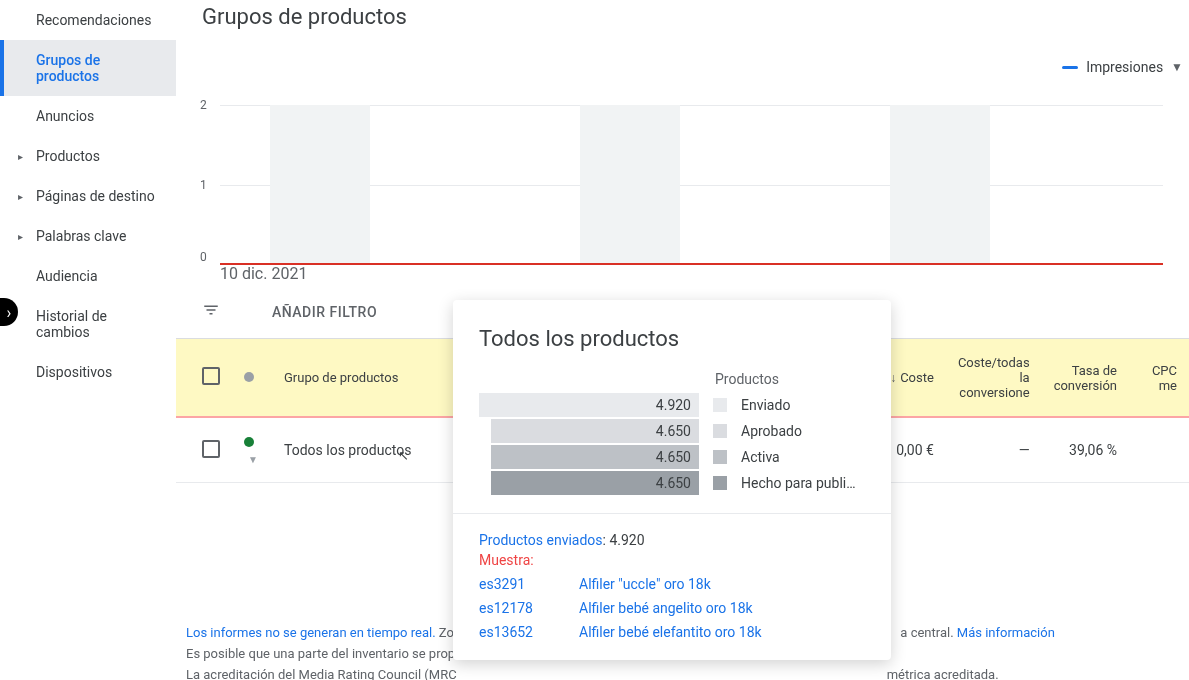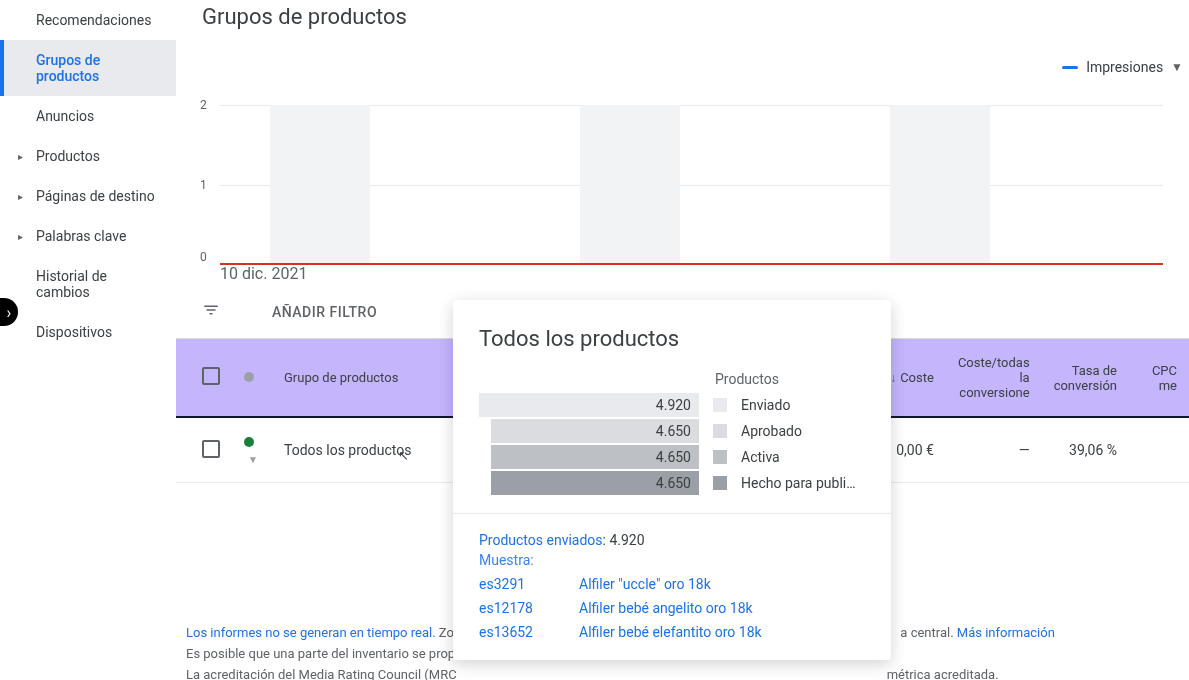--- a/index.html
+++ b/index.html
@@ -33,21 +33,21 @@
     .x-label { position: absolute; left: 10px; bottom: -18px; font-size: 16px; color: #5f6368; }
     
     .grey-block { position: absolute; top: 0; bottom: 2px; background: #f1f3f4; }
 
     .filter-bar { padding: 16px 26px; display: flex; align-items: center; gap: 52px; margin-top: 10px; }
     .filter-icon { color: #5f6368; }
     .filter-text { color: #5f6368; letter-spacing: 0.5px; font-weight: 500; cursor: pointer; }
     
     .table-wrap { border-top: 1px solid #dadce0; overflow: hidden; }
     table { width: 100%; border-collapse: collapse; }
-    th { padding: 16px 12px; font-weight: 400; font-size: 13px; color: #3c4043; text-align: right; border-bottom: 2px solid #0f172a; background: #c4b5fd; }
+    th { padding: 16px 12px; font-weight: 400; font-size: 13px; color: #3c4043; text-align: right; border-bottom: 2px solid #fca5a5; background: #fef9c3; }
     th.left-h { text-align: left; }
     td { padding: 16px 12px; font-size: 14px; text-align: right; border-bottom: 1px solid #e8eaed; }
     td.left-c { text-align: left; }
     .checkbox { width: 18px; height: 18px; border: 2px solid #5f6368; border-radius: 2px; display: inline-block; cursor: pointer; }
     .status-dot { width: 10px; height: 10px; border-radius: 50%; display: inline-block; }
     .dot-grey { background: #9aa0a6; }
     .dot-green { background: #188038; }
     .dd-arrow { color: #9aa0a6; font-size: 10px; margin-left: 4px; }
     th .down-arrow { color: #5f6368; font-size: 12px; margin-right: 4px; }
     .first-col { width: 50px; padding-left: 26px; }
@@ -69,21 +69,21 @@
     .bar4 { background: #9aa0a6; width: 208px; }
     .tt-swatch { width: 14px; height: 14px; }
     .tt-leg-label { font-size: 14px; color: #3c4043; white-space: nowrap; overflow: hidden; text-overflow: ellipsis; }
     .sw1 { background: #e8eaed; }
     .sw2 { background: #dadce0; }
     .sw3 { background: #bdc1c6; }
     .sw4 { background: #9aa0a6; }
     
     .tt-hr { border: none; border-top: 1px solid #e8eaed; margin: 18px -26px; }
     .tt-sent .link { color: #1a73e8; }
-    .tt-muestra { margin-top: 4px; color: #3b82f6; }
+    .tt-muestra { margin-top: 4px; color: #ef4444; }
     .tt-sample-row { display: flex; margin-top: 8px; }
     .tt-sample-id { width: 100px; color: #1a73e8; cursor: pointer; }
     .tt-sample-name { color: #1a73e8; cursor: pointer; }
     
     .cursor-img { position: absolute; left: 398px; top: 448px; font-size: 13px; z-index: 11; pointer-events: none; }
   </style>
 </head>
 <body>
 
 <div class="sidebar">
@@ -100,20 +100,23 @@
       <span class="expand-icon">▸</span>
       <span>Productos</span>
     </div>
   <div class="sidebar-item">
       <span class="expand-icon">▸</span>
       <span>Páginas de destino</span>
     </div>
   <div class="sidebar-item">
       <span class="expand-icon">▸</span>
       <span>Palabras clave</span>
+    </div>
+  <div class="sidebar-item">
+      <span>Audiencia</span>
     </div>
   <div class="sidebar-item">
       <span>Historial de cambios</span>
     </div>
   <div class="sidebar-item">
       <span>Dispositivos</span>
     </div>
 </div>
 
 <div class="expand-btn"></div>

